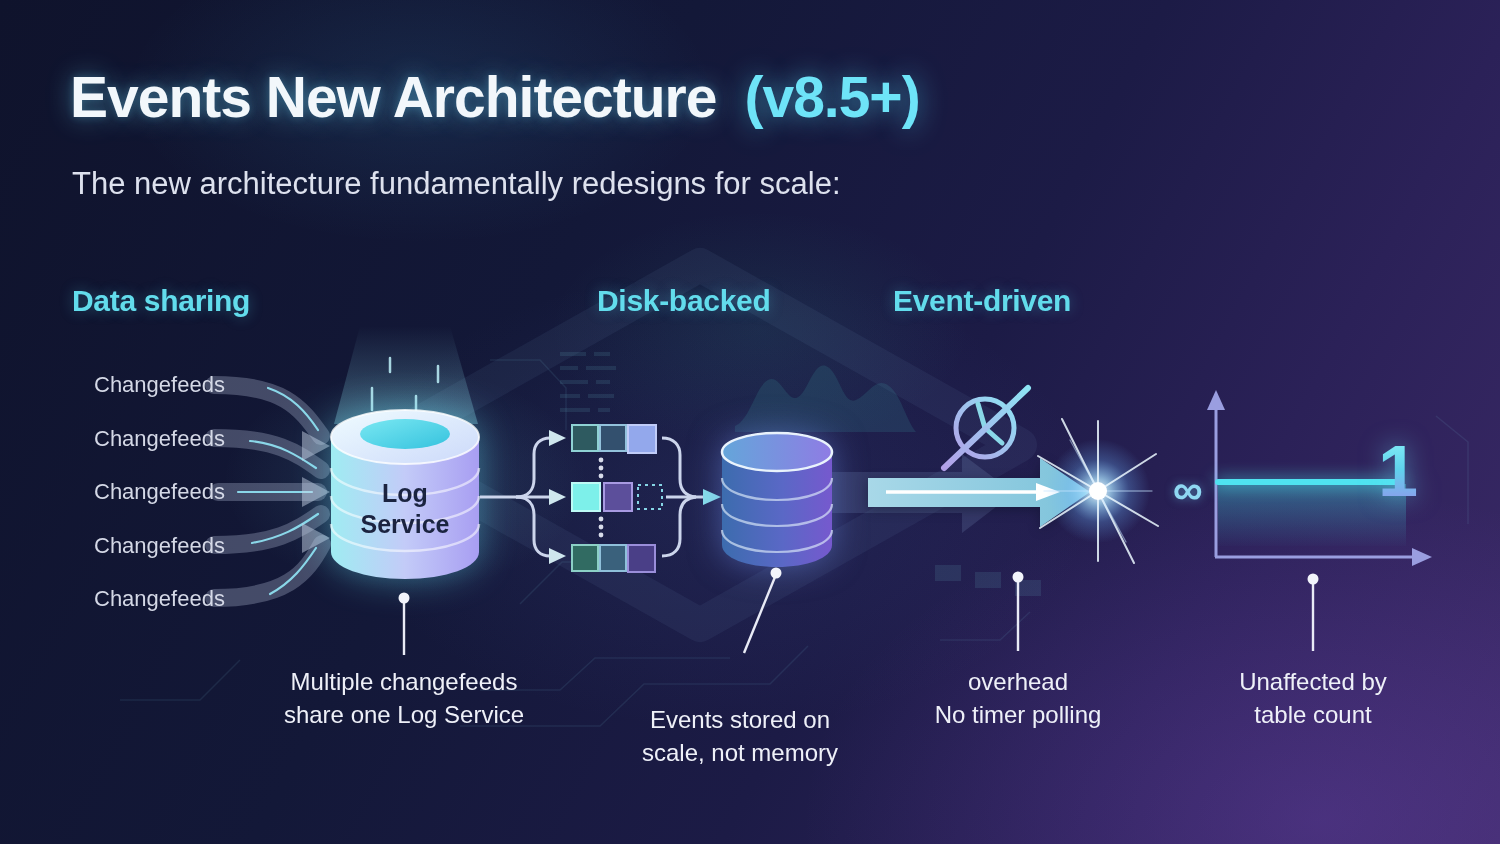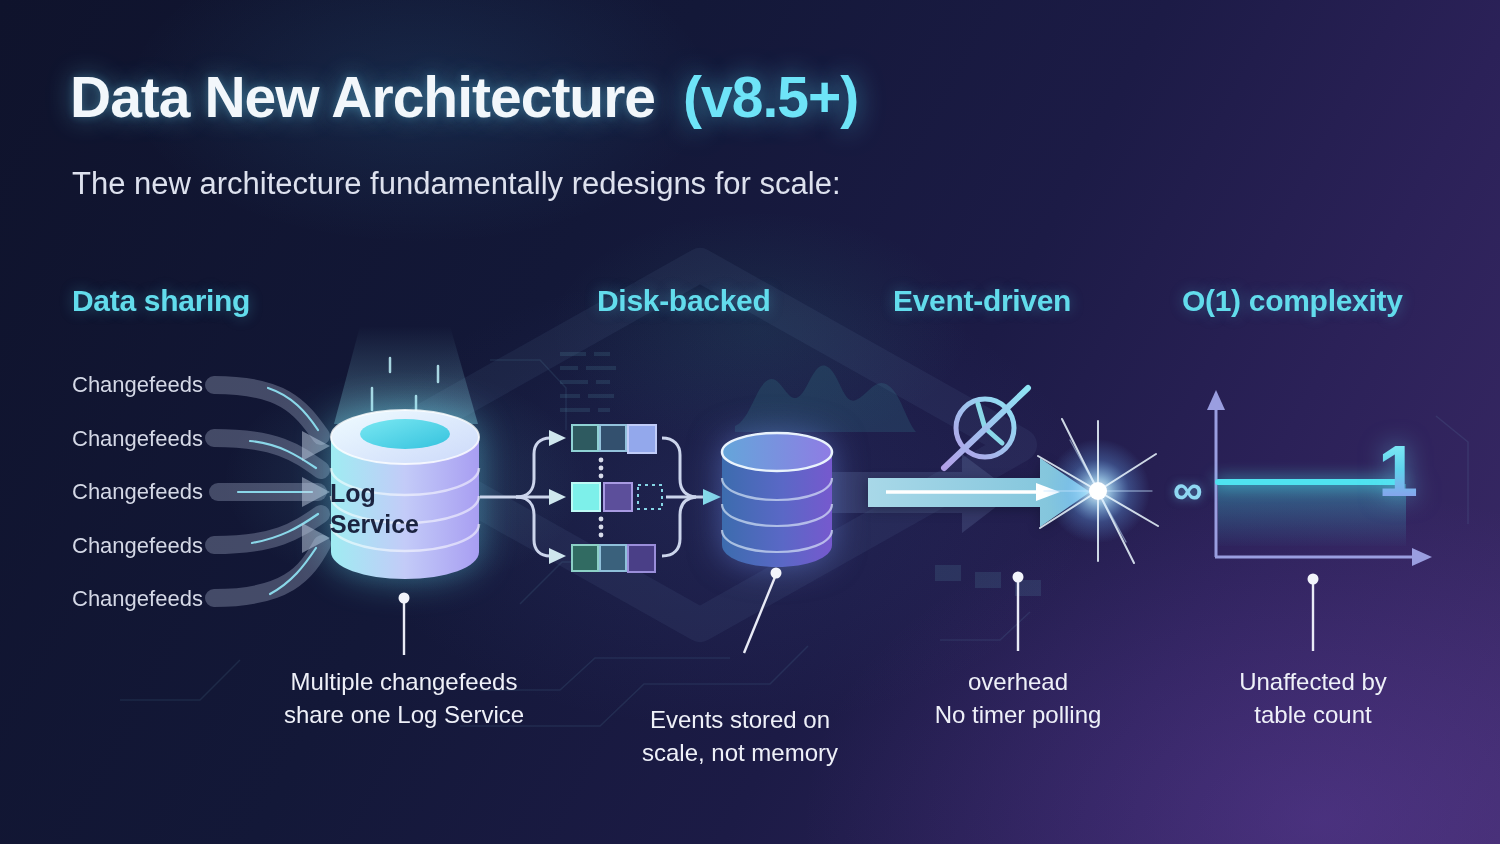--- a/index.html
+++ b/index.html
@@ -14,22 +14,22 @@
       radial-gradient(720px 460px at 1320px 820px, rgba(150,90,230,0.22), transparent 72%),
       linear-gradient(118deg,#0f132c 0%,#131838 36%,#1c1b46 60%,#2b2158 78%,#3c2a68 100%);
   }
   .abs{position:absolute;}
   .title{left:70px;top:64px;font-size:57px;font-weight:bold;letter-spacing:-1px;color:#f2f7fb;
          text-shadow:0 0 26px rgba(110,220,250,.45),0 0 8px rgba(110,220,250,.25);white-space:nowrap;}
   .title .ver{color:#6ee4f8;margin-left:28px;text-shadow:0 0 26px rgba(90,220,250,.6);}
   .subtitle{left:72px;top:166px;font-size:31px;color:#dde1ee;font-weight:normal;}
   .colhead{font-size:30px;font-weight:bold;color:#62dcec;letter-spacing:-0.3px;white-space:nowrap;
            text-shadow:0 0 14px rgba(80,210,235,.35);}
-  .cf-label{font-size:22px;color:#d4d8e6;white-space:nowrap;}
-  .cyl-label{left:330px;top:478px;width:150px;font-size:25px;line-height:31px;
+  .cf-label{font-size:22px;color:#d4d8e6;white-space:nowrap;margin-left:22px;}
+  .cyl-label{left:330px;top:478px;width:150px;text-align:center;font-size:25px;line-height:31px;
              font-weight:bold;color:#1b2440;}
   .caption{font-size:24px;line-height:33px;color:#eef0f8;text-align:center;width:340px;}
   .inf{left:1158px;top:466px;width:60px;text-align:center;font-size:42px;font-weight:bold;color:#8fd8f2;
        text-shadow:0 0 10px rgba(110,210,245,.5);}
   .one{left:1378px;top:430px;font-size:72px;font-weight:bold;
        background:linear-gradient(180deg,#8df4fa 0%,#5fd2ec 48%,#9c8aec 100%);
        -webkit-background-clip:text;background-clip:text;color:transparent;
        filter:drop-shadow(0 0 12px rgba(110,220,250,.55));}
   svg{position:absolute;left:0;top:0;}
 </style>
@@ -257,28 +257,27 @@
     </g>
     <g fill="#f2f4fb">
       <circle cx="404" cy="598" r="5.5"></circle>
       <circle cx="776" cy="573" r="5.5"></circle>
       <circle cx="1018" cy="577" r="5.5"></circle>
       <circle cx="1313" cy="579" r="5.5"></circle>
     </g>
   </svg>
 
   <div class="abs title">
-    <span>Data New Architecture</span><span class="ver">(v8.5+)</span>
+    <span>Events New Architecture</span><span class="ver">(v8.5+)</span>
   </div>
   <div class="abs subtitle">The new architecture fundamentally redesigns for scale:</div>
 
   <div class="abs colhead" style="left:72px;top:284px;">Data sharing</div>
   <div class="abs colhead" style="left:597px;top:284px;">Disk-backed</div>
   <div class="abs colhead" style="left:893px;top:284px;text-align:right;">Event-driven</div>
-  <div class="abs colhead" style="left:1182px;top:284px;">O(1) complexity</div>
 
   <div class="abs cf-label" style="left:72px;top:372px;">Changefeeds</div>
   <div class="abs cf-label" style="left:72px;top:426px;">Changefeeds</div>
   <div class="abs cf-label" style="left:72px;top:479px;">Changefeeds</div>
   <div class="abs cf-label" style="left:72px;top:533px;">Changefeeds</div>
   <div class="abs cf-label" style="left:72px;top:586px;">Changefeeds</div>
 
   <div class="abs cyl-label">
     <div>Log</div>
     <div>Service</div>

